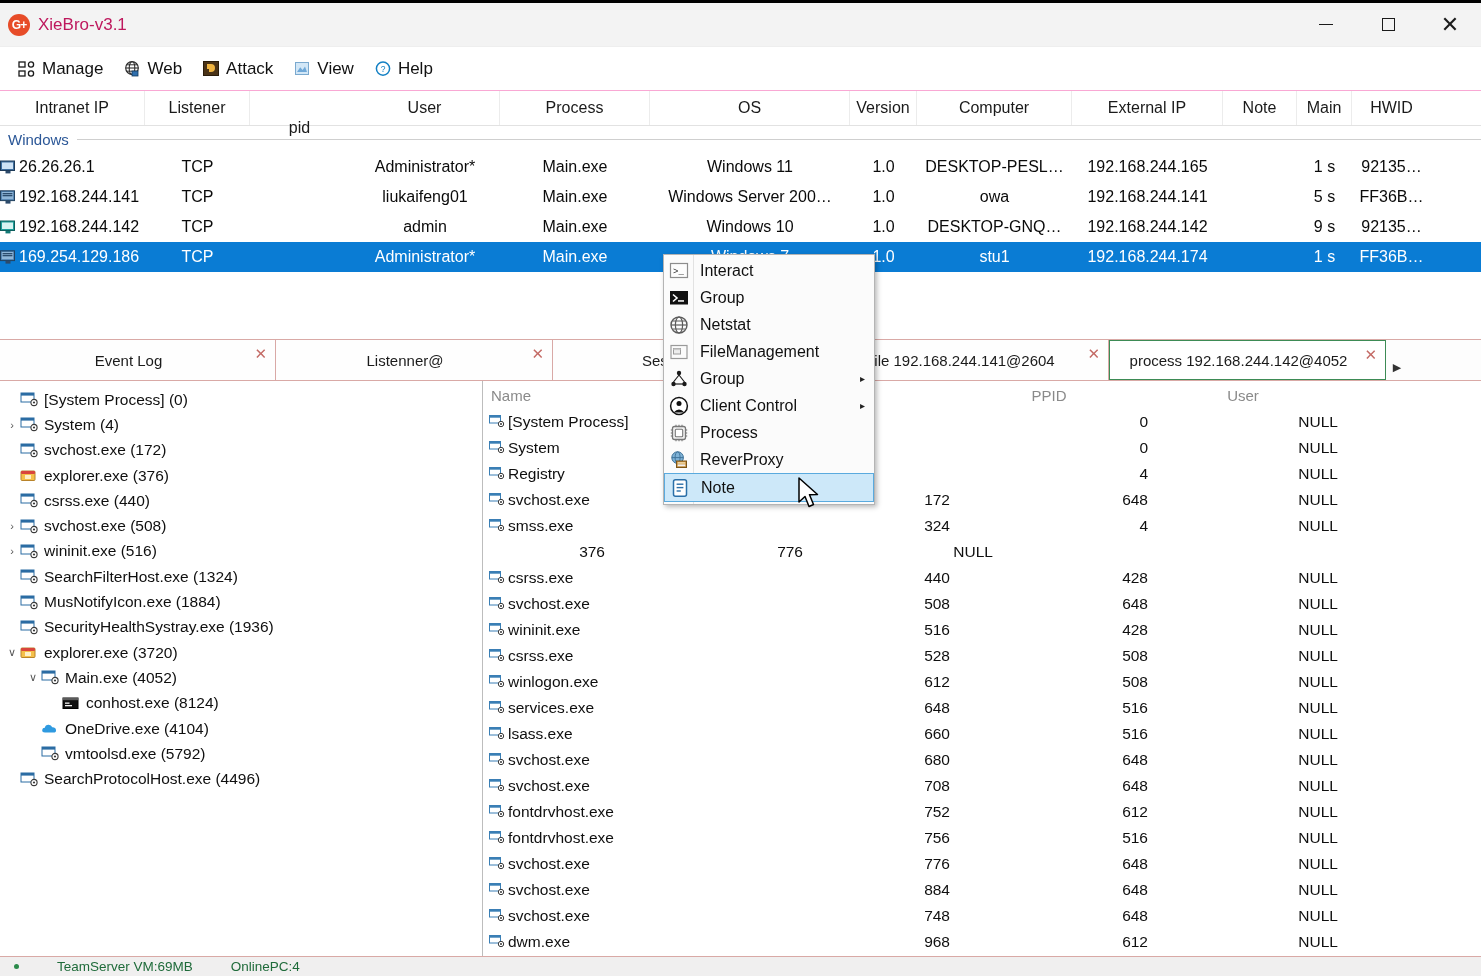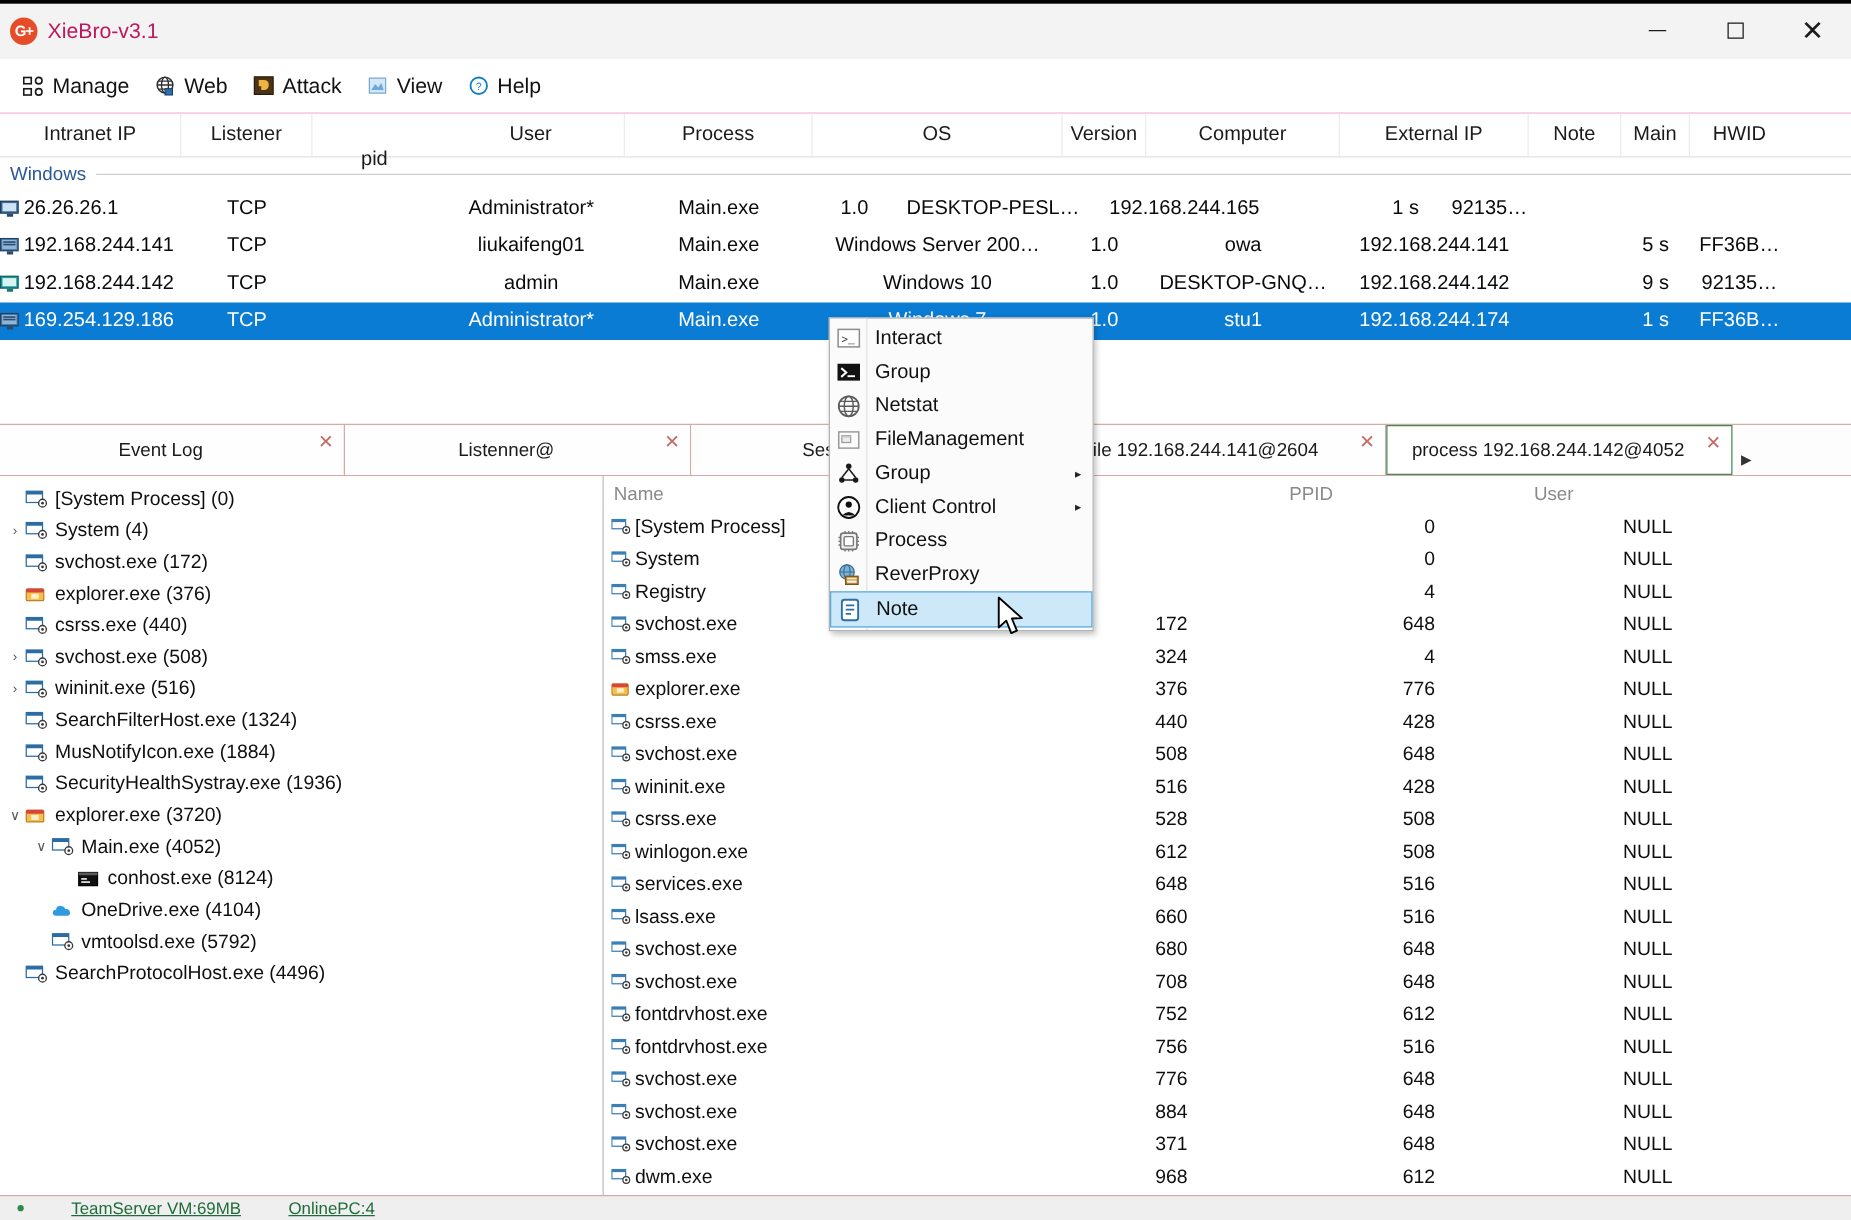--- a/index.html
+++ b/index.html
@@ -207,21 +207,21 @@
   }
   .cursor-arrow { position: absolute; left: 797px; top: 474px; z-index: 60; }
 
   
   .statusbar {
     position: absolute; left: 0; right: 0; bottom: 0; height: 20px;
     background: #f0efef;
     border-top: 1px solid #d9a9a6;
     display: flex; align-items: center; gap: 38px;
     padding-left: 14px;
-    font-size: 13.5px; color: #1f6b3a; text-decoration: underline;
+    font-size: 13.5px; color: #1f6b3a;
   }
   .sb-dot { width: 5px; height: 5px; border-radius: 50%; background: #2b8a4a; }
 </style>
 </head>
 <body>
 
 <div id="app">
 
   <div class="titlebar">
     <div class="title-left">
@@ -330,20 +330,21 @@
               <rect x="2" y="2.5" width="11" height="6.5" fill="#cfe3f5"></rect>
               <rect x="5.5" y="11" width="5" height="2.4" fill="#2c4a6b"></rect>
             </svg>
         </span>
         <span>26.26.26.1</span>
       </div>
       <div class="cell c-listener">TCP</div>
       <div class="cell c-pid">2384</div>
       <div class="cell c-user">Administrator*</div>
       <div class="cell c-process">Main.exe</div>
+      <div class="cell c-os">Windows 11</div>
       <div class="cell c-version">1.0</div>
       <div class="cell c-computer">DESKTOP-PESL…</div>
       <div class="cell c-extip">192.168.244.165</div>
       <div class="cell c-note"></div>
       <div class="cell c-sleep">1 s</div>
       <div class="cell c-hwid">92135…</div>
     </div>
 
     <div class="sess-row">
       <div class="cell c-ip ipcell">
@@ -678,28 +679,20 @@
                 <circle cx="12" cy="9" r="2.7" fill="#fff" stroke="#3a3a3a" stroke-width="1"></circle>
                 <circle cx="12" cy="9" r="1" fill="#3a3a3a"></circle>
               </svg></span>
             <span>smss.exe</span>
           </span>
           <span class="pc-pid">324</span>
           <span class="pc-ppid">4</span>
           <span class="pc-user">NULL</span>
         </div>
       <div class="proc-row">
-          <span class="pc-name">
-            <span class="picon"><svg width="17" height="14" viewBox="0 0 17 14">
-                <rect x="0.5" y="2" width="13" height="9" rx="1" fill="#f5c04a" stroke="#b8832a" stroke-width="1"></rect>
-                <rect x="0.5" y="2" width="13" height="2.8" rx="1" fill="#d9453c"></rect>
-                <rect x="4.5" y="5.5" width="5.5" height="3.6" fill="#fdf0c8"></rect>
-              </svg></span>
-            <span>explorer.exe</span>
-          </span>
           <span class="pc-pid">376</span>
           <span class="pc-ppid">776</span>
           <span class="pc-user">NULL</span>
         </div>
       <div class="proc-row">
           <span class="pc-name">
             <span class="picon"><svg width="17" height="14" viewBox="0 0 17 14">
                 <rect x="0.5" y="0.5" width="11" height="7.5" fill="#fff" stroke="#3a7fb5" stroke-width="1"></rect>
                 <rect x="0.5" y="0.5" width="11" height="2.2" fill="#3a7fb5"></rect>
                 <circle cx="12" cy="9" r="2.7" fill="#fff" stroke="#3a3a3a" stroke-width="1"></circle>
@@ -882,21 +875,21 @@
       <div class="proc-row">
           <span class="pc-name">
             <span class="picon"><svg width="17" height="14" viewBox="0 0 17 14">
                 <rect x="0.5" y="0.5" width="11" height="7.5" fill="#fff" stroke="#3a7fb5" stroke-width="1"></rect>
                 <rect x="0.5" y="0.5" width="11" height="2.2" fill="#3a7fb5"></rect>
                 <circle cx="12" cy="9" r="2.7" fill="#fff" stroke="#3a3a3a" stroke-width="1"></circle>
                 <circle cx="12" cy="9" r="1" fill="#3a3a3a"></circle>
               </svg></span>
             <span>svchost.exe</span>
           </span>
-          <span class="pc-pid">371</span>
+          <span class="pc-pid">748</span>
           <span class="pc-ppid">648</span>
           <span class="pc-user">NULL</span>
         </div>
       <div class="proc-row">
           <span class="pc-name">
             <span class="picon"><svg width="17" height="14" viewBox="0 0 17 14">
                 <rect x="0.5" y="0.5" width="11" height="7.5" fill="#fff" stroke="#3a7fb5" stroke-width="1"></rect>
                 <rect x="0.5" y="0.5" width="11" height="2.2" fill="#3a7fb5"></rect>
                 <circle cx="12" cy="9" r="2.7" fill="#fff" stroke="#3a3a3a" stroke-width="1"></circle>
                 <circle cx="12" cy="9" r="1" fill="#3a3a3a"></circle>

